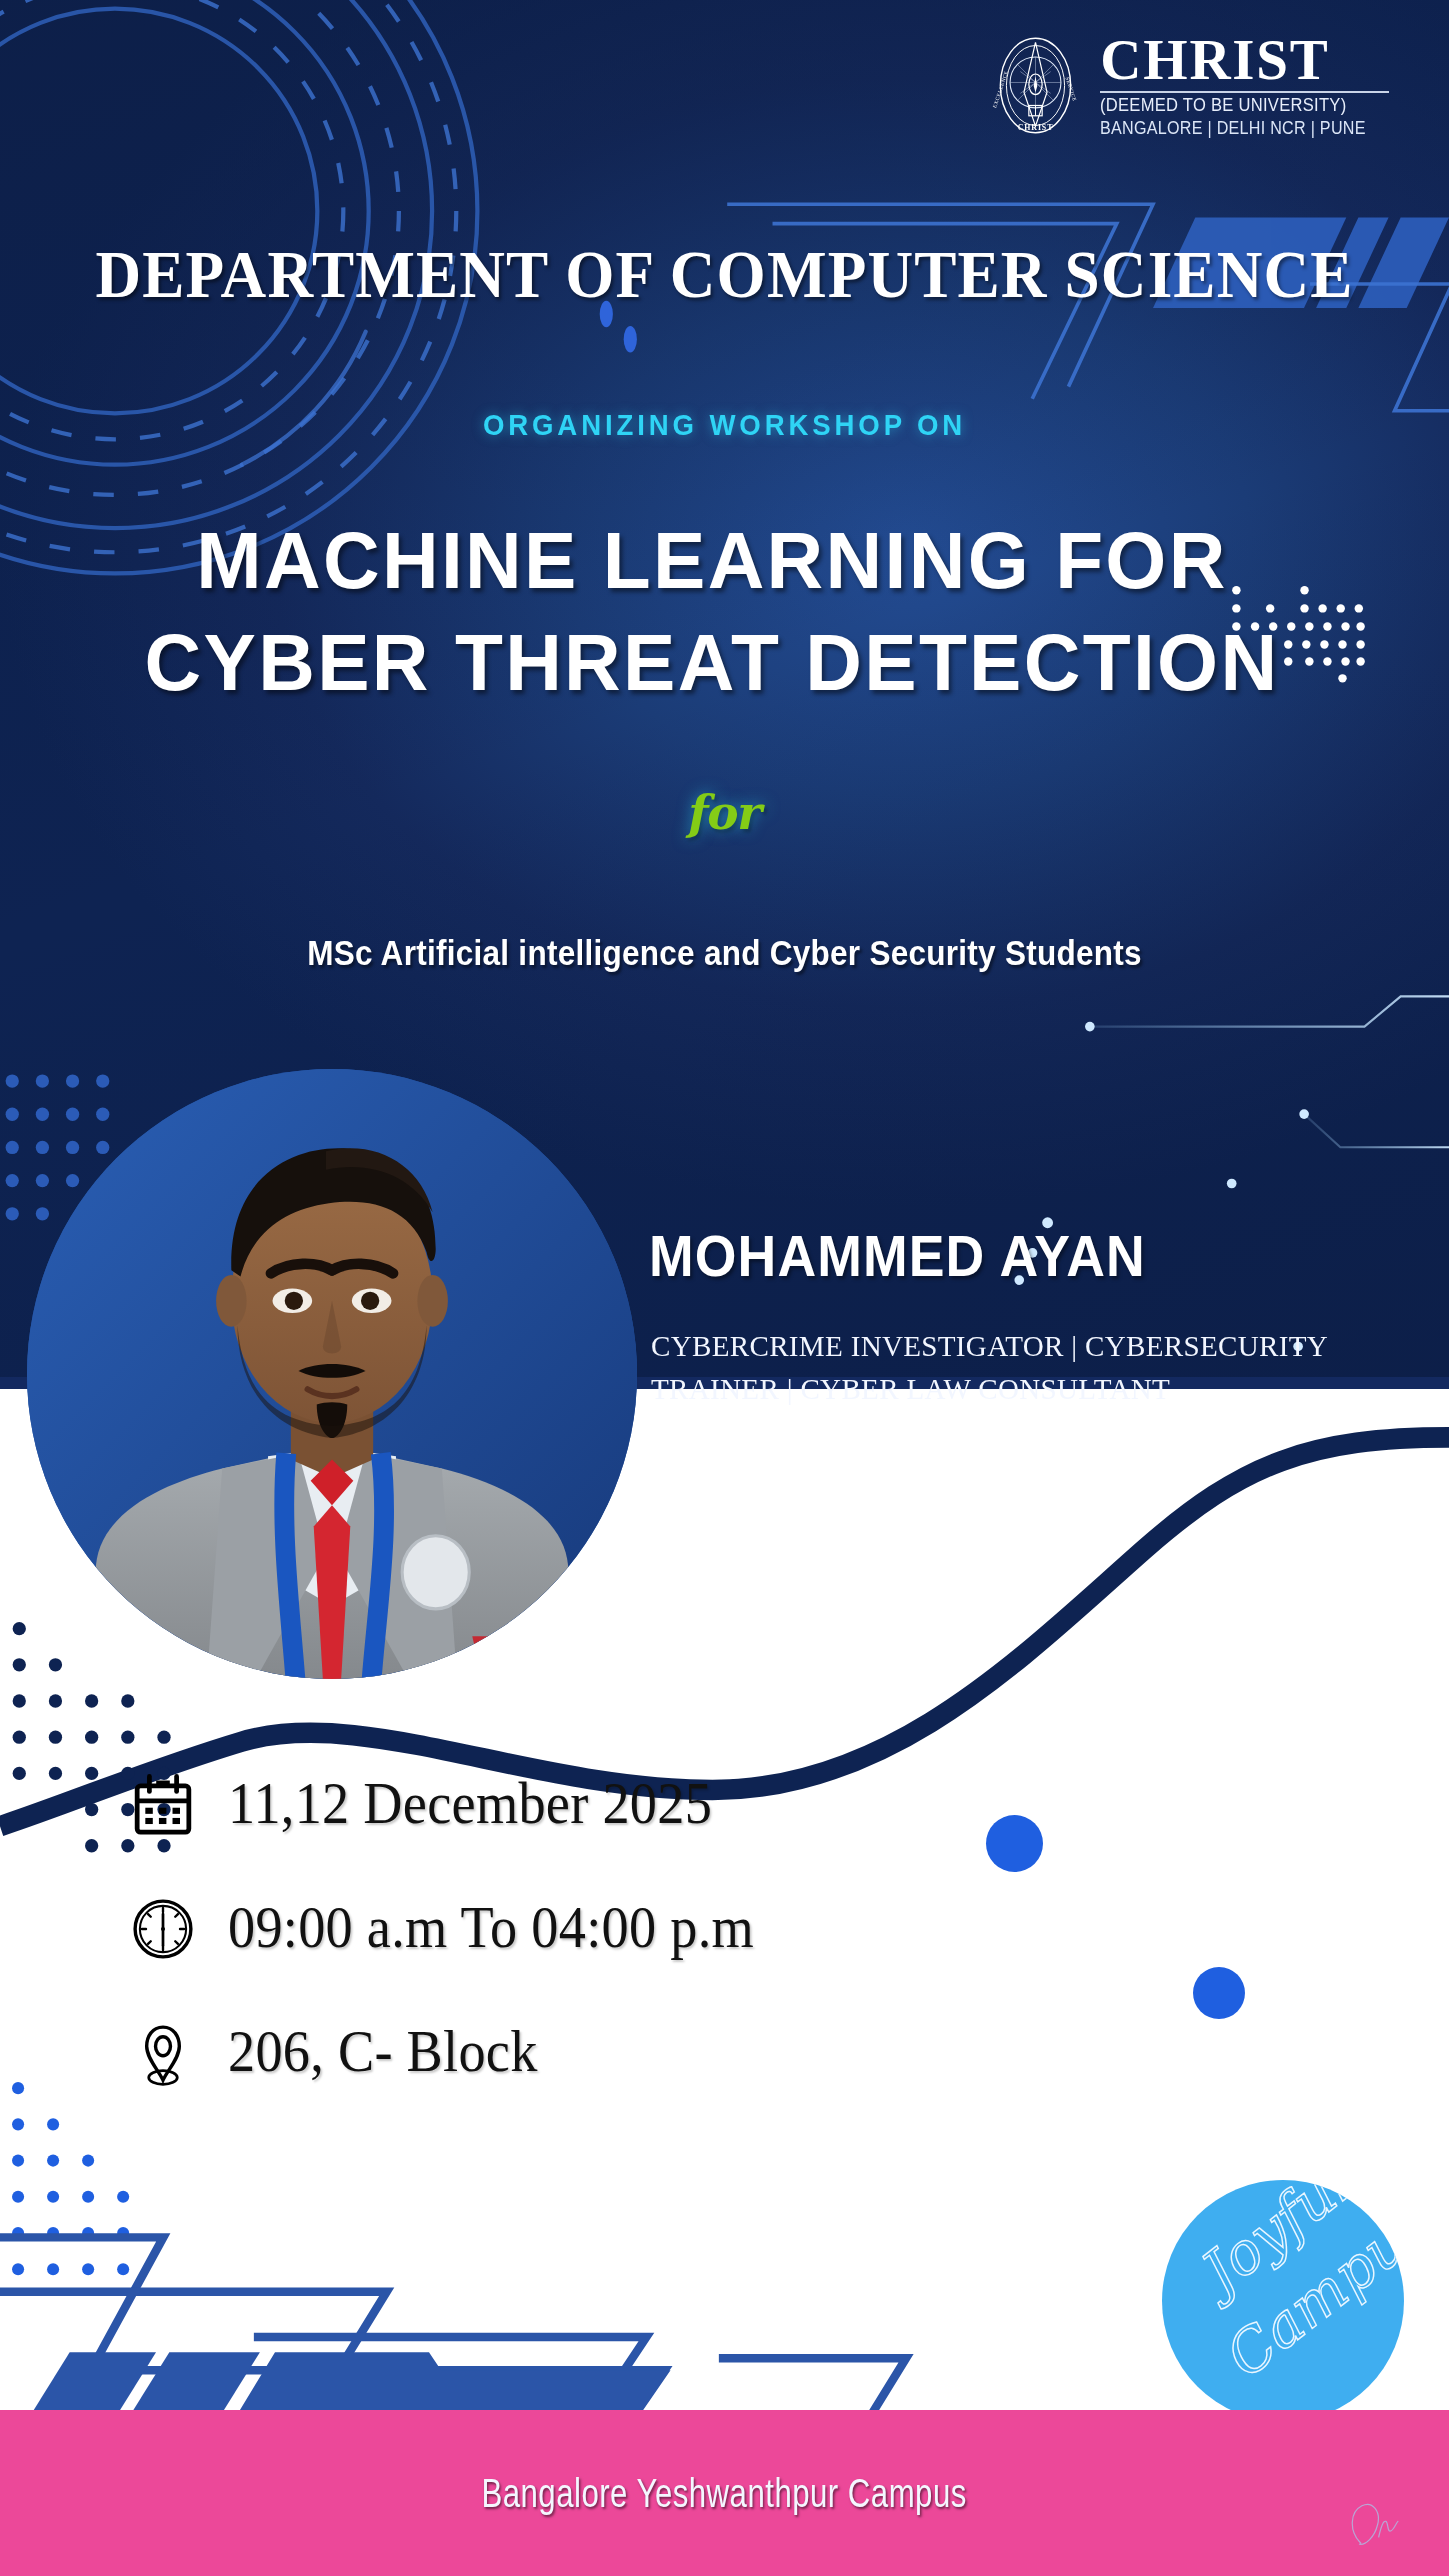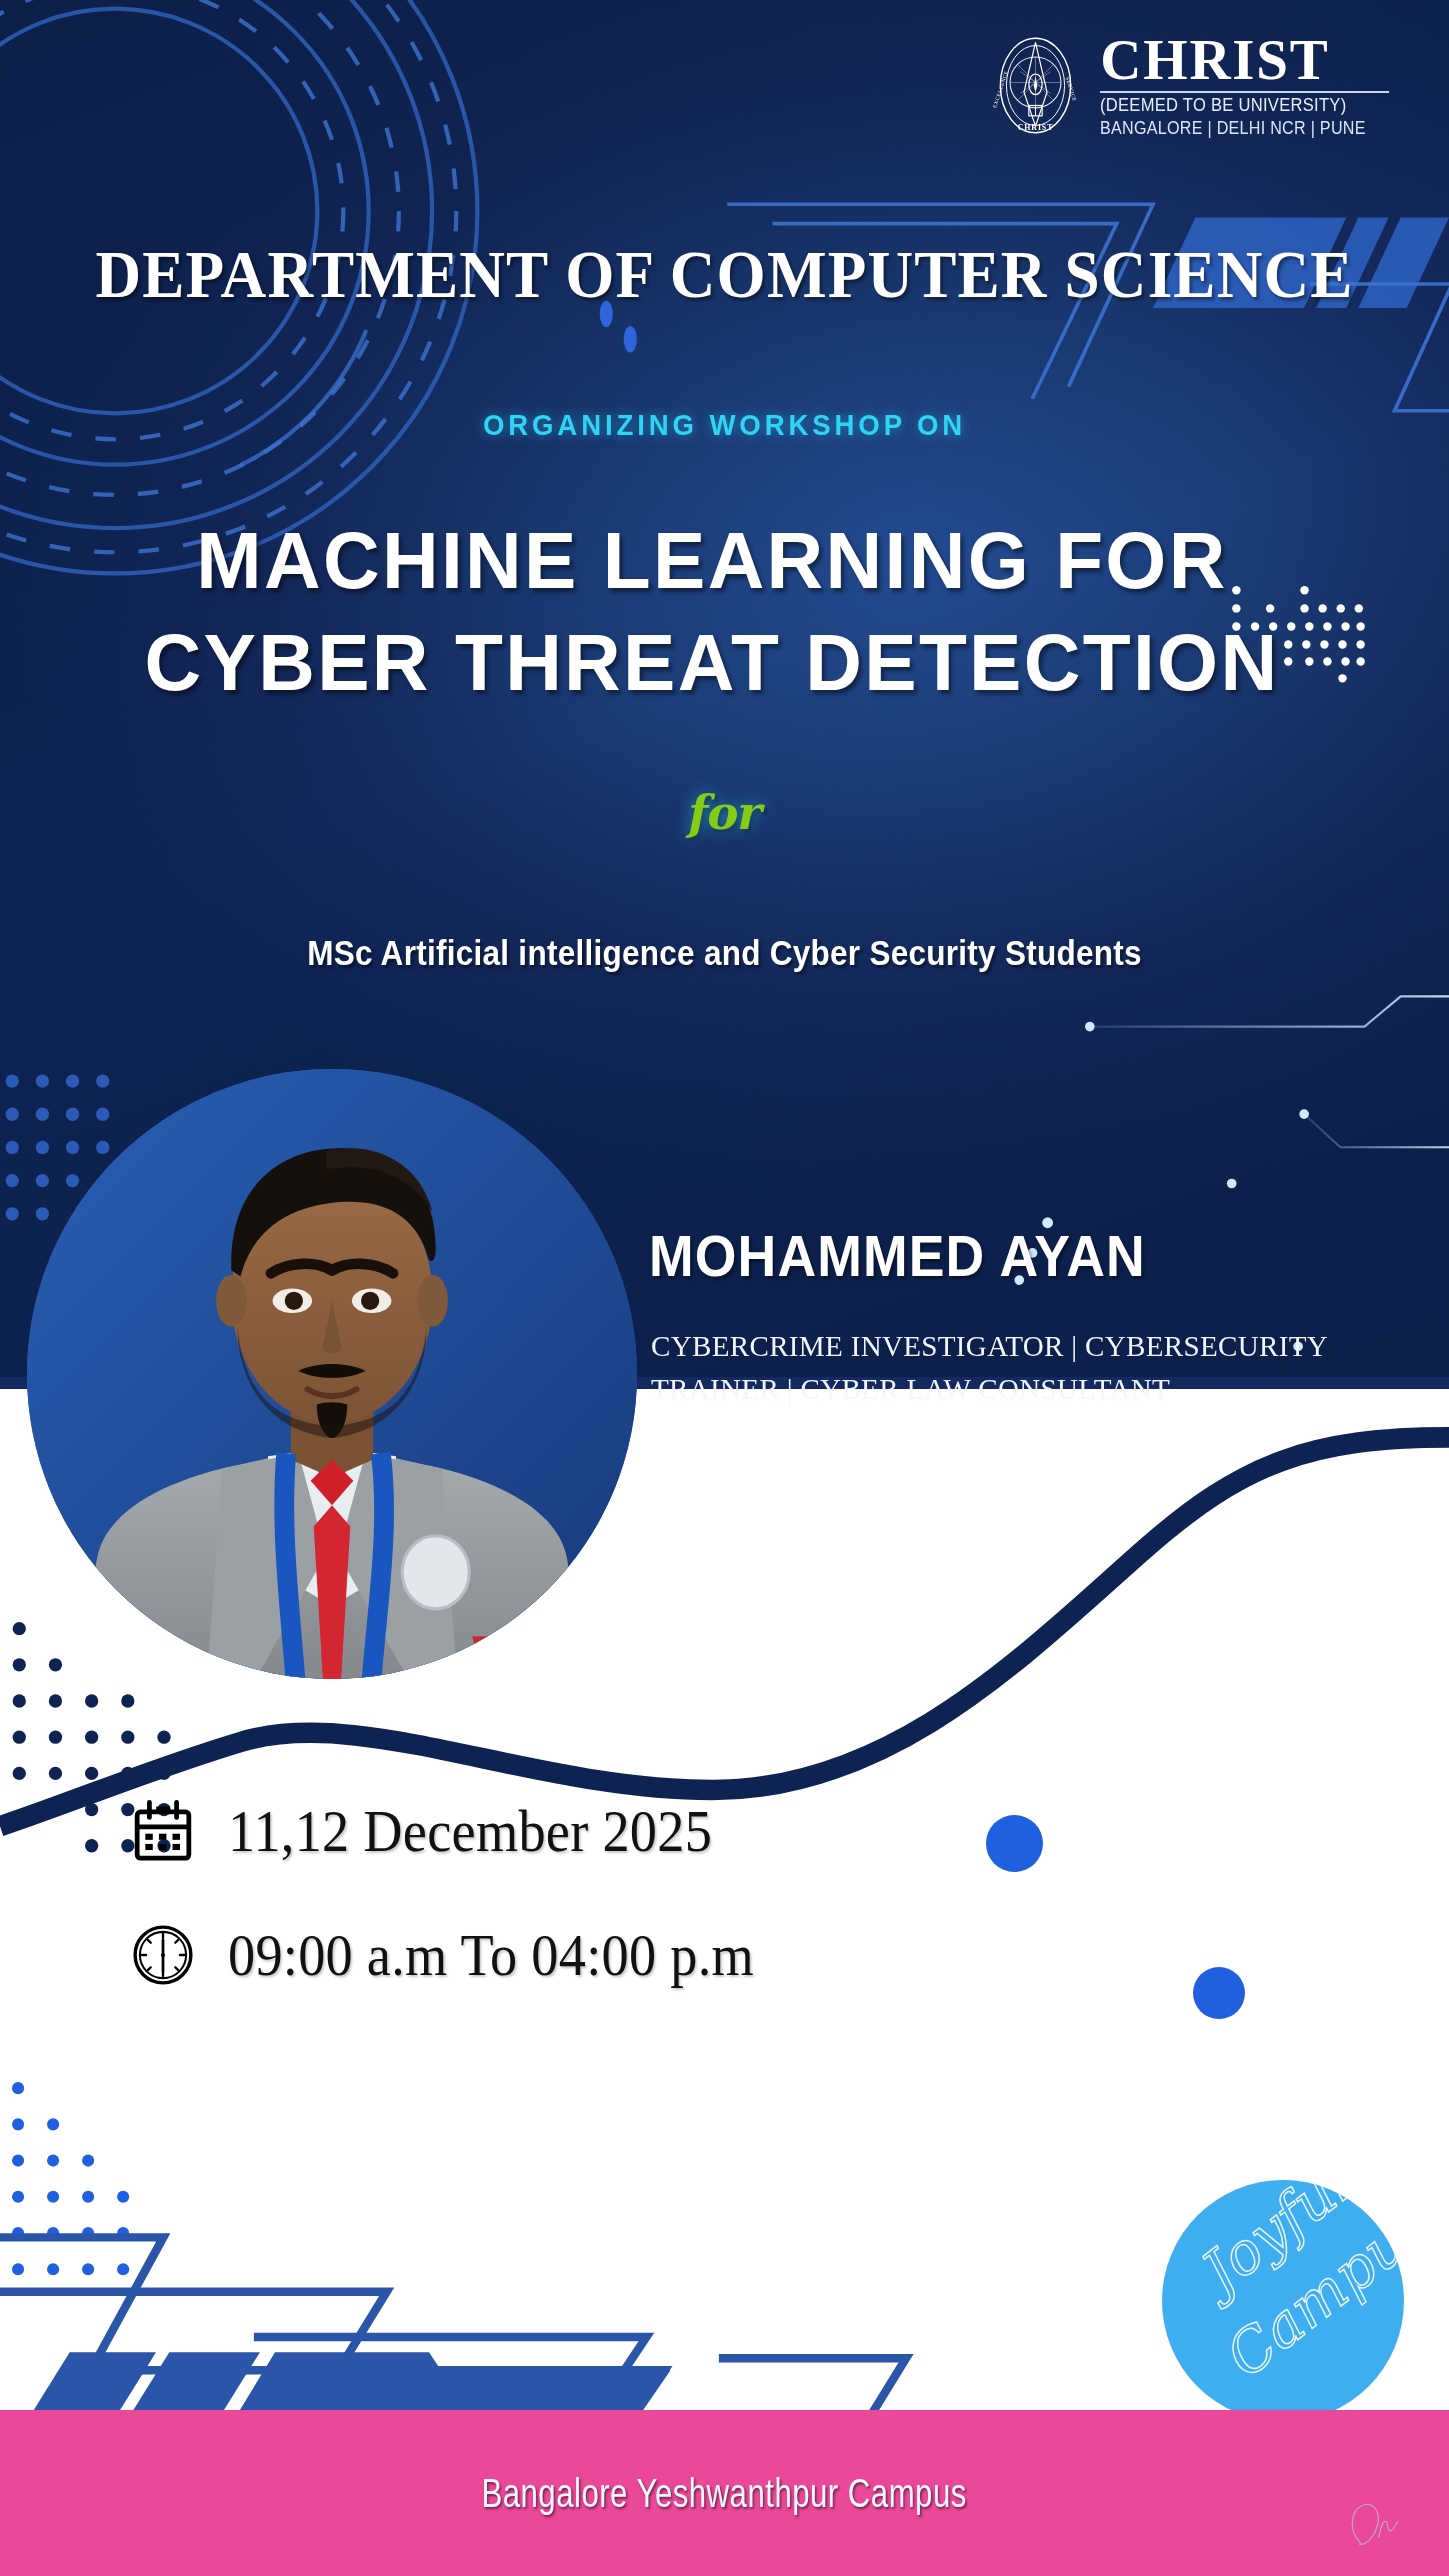--- a/index.html
+++ b/index.html
@@ -156,21 +156,21 @@
   .sp-role{
     position:absolute; left:651px; top:1325px; width:743px;
     font-family:"Liberation Serif", serif; font-weight:400;
     font-size:30px; color:#F2F6FF; line-height:1.42;
     letter-spacing:0.3px;
     transform:scaleX(.97); transform-origin:left;
   }
 
   
   .details{ position:absolute; left:127px; top:1769px; width:906px; }
-  .drow{ display:flex; align-items:center; height:124px; }
+  .drow{ display:flex; align-items:flex-start; height:124px; }
   .dicon{ width:72px; height:72px; flex:0 0 auto; display:flex; align-items:center; justify-content:center; }
   .dtext{
     margin-left:29px;
     font-family:"Liberation Serif", serif; font-weight:400;
     font-size:59px; color:#111111; letter-spacing:0.3px;
     transform:scaleX(.92); transform-origin:left;
     text-shadow:1.8px 1.8px 2.4px rgba(0,0,0,.22);
   }
 
   
@@ -557,20 +557,30 @@
               <line x1="32" y1="68" x2="28" y2="72"></line>
           </g>
           <line x1="50" y1="50" x2="50" y2="28" stroke="#000" stroke-width="4" stroke-linecap="round"></line>
           <line x1="50" y1="50" x2="50" y2="74" stroke="#000" stroke-width="4" stroke-linecap="round"></line>
           <circle cx="50" cy="50" r="3" fill="#000"></circle>
         </svg>
       </div>
       <div class="dtext">09:00 a.m To 04:00 p.m</div>
     </div>
 
+    <div class="drow">
+      <div class="dicon">
+        <svg viewBox="0 0 100 100" width="68" height="68">
+          <path d="M 50 12 C 34 12 26 26 26 40 C 26 58 44 76 50 90 C 56 76 74 58 74 40 C 74 26 66 12 50 12 Z" fill="none" stroke="#000" stroke-width="5"></path>
+          <ellipse cx="50" cy="40" rx="11" ry="14" fill="none" stroke="#000" stroke-width="5"></ellipse>
+          <ellipse cx="50" cy="86" rx="21" ry="10" fill="none" stroke="#000" stroke-width="4"></ellipse>
+        </svg>
+      </div>
+      <div class="dtext">206, C- Block</div>
+    </div>
 
   </div>
 
   <div class="joyful">
     <svg viewBox="0 0 400 400" width="242" height="242">
       <text x="100" y="190" font-family="DejaVu Serif, serif" font-style="italic" font-size="96" fill="none" stroke="#EAF6FF" stroke-width="2.4" transform="rotate(-38 100 190)" id="badge-l1">Joyful</text>
       <text x="140" y="330" font-family="DejaVu Serif, serif" font-style="italic" font-size="96" fill="none" stroke="#EAF6FF" stroke-width="2.4" transform="rotate(-38 140 330)" id="badge-l2">Campus</text>
     </svg>
   </div>
 

